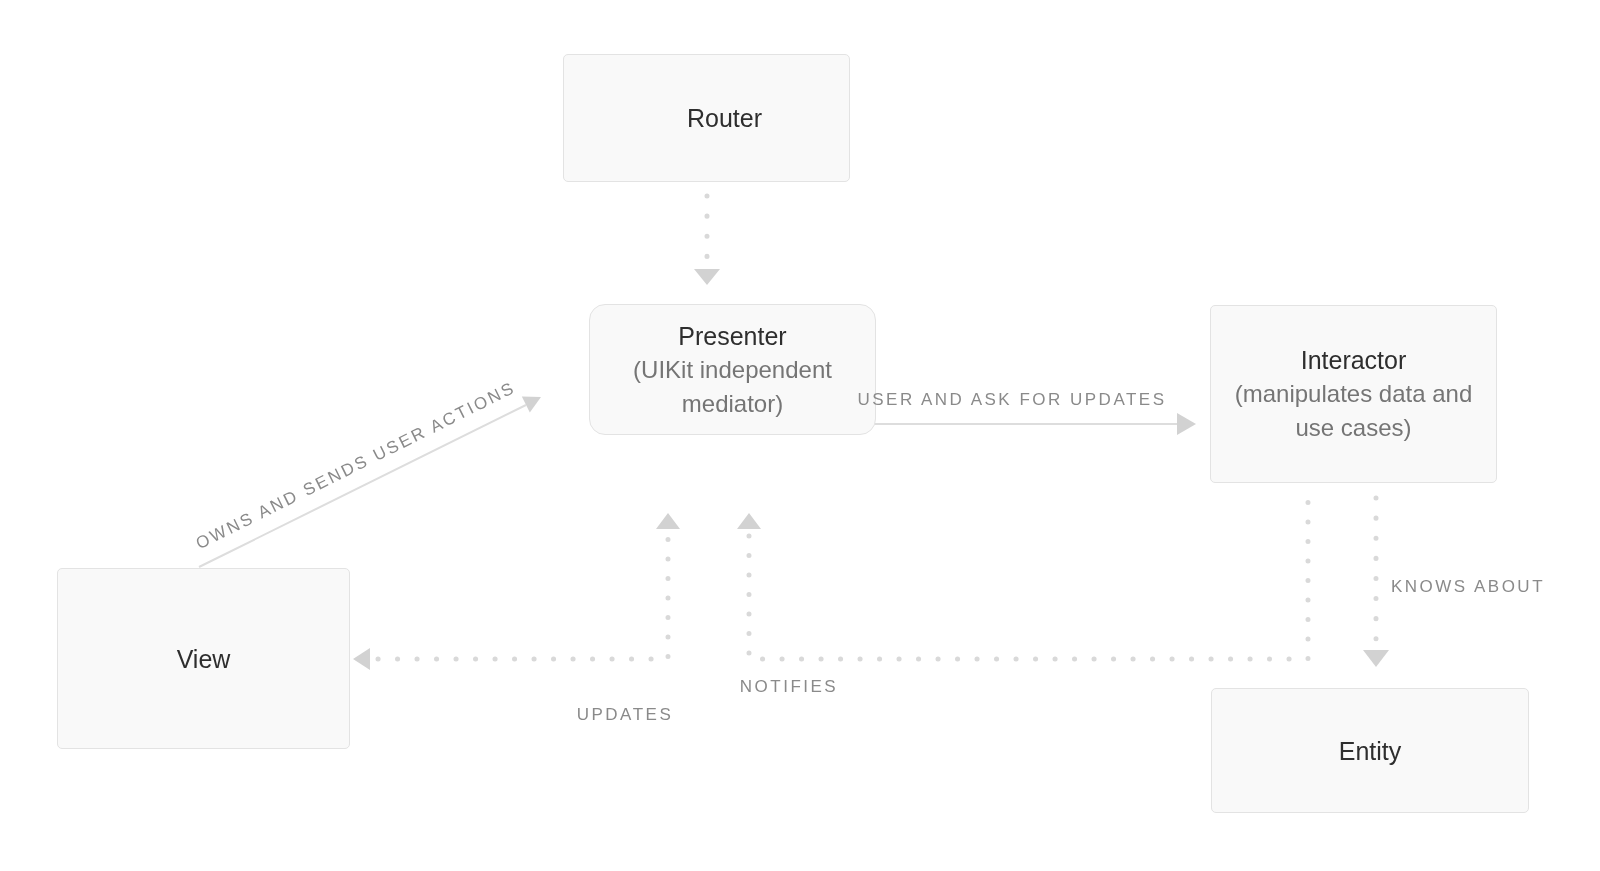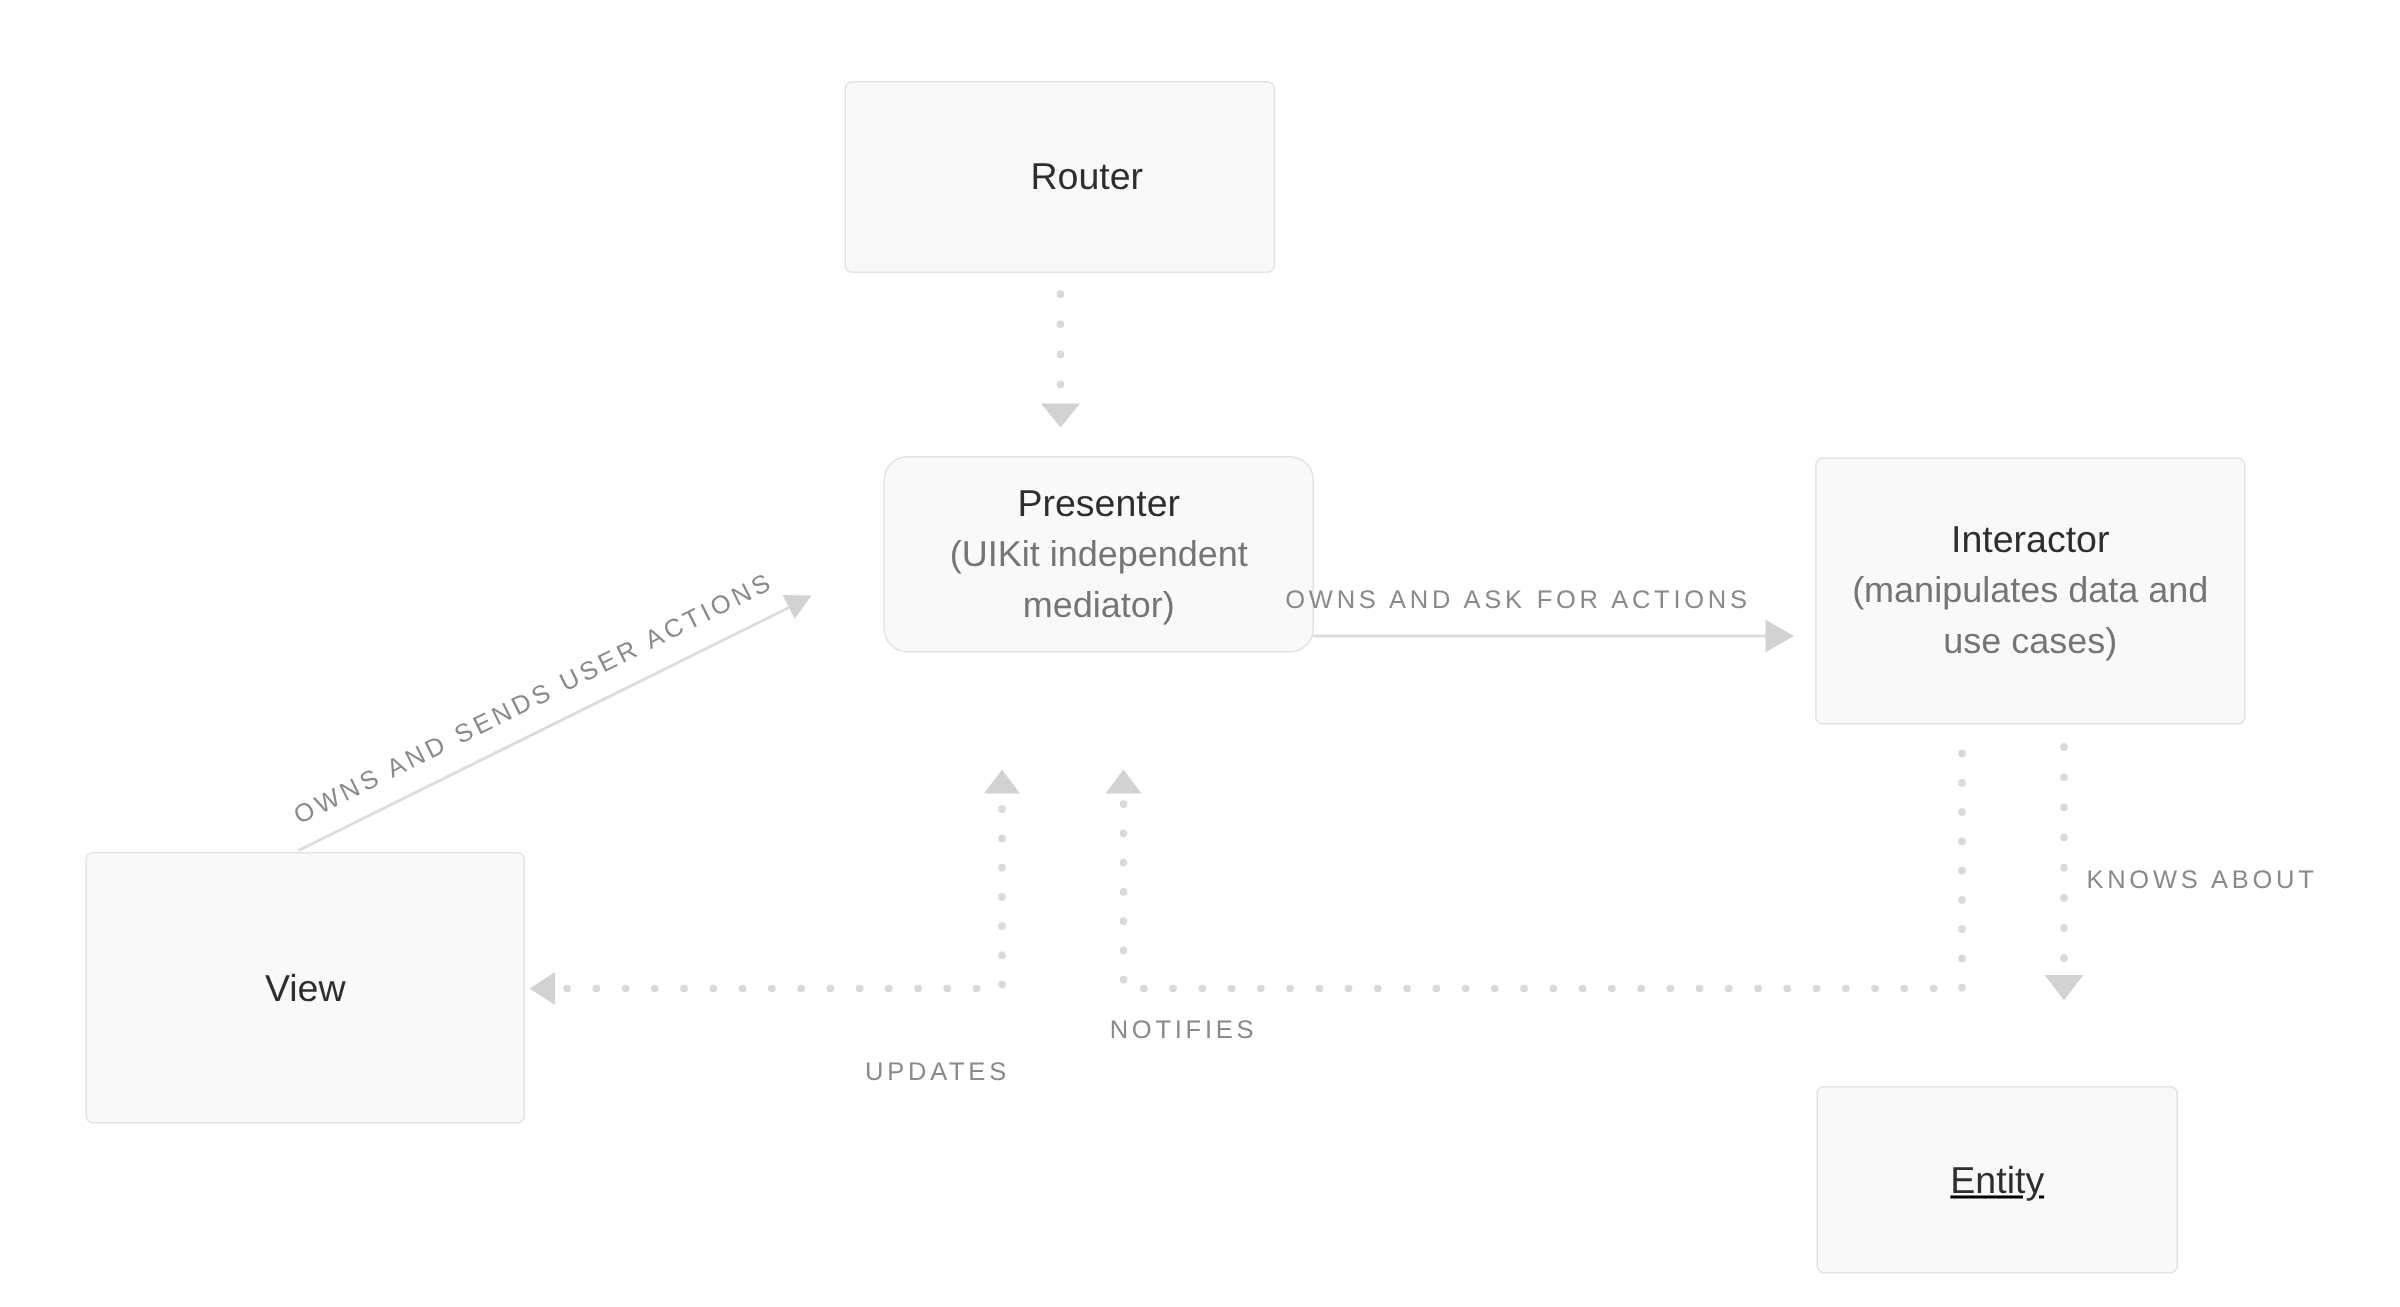--- a/index.html
+++ b/index.html
@@ -112,27 +112,27 @@
 
   <div class="node" style="left:1210px;top:305px;width:287px;height:178px;">
     <div class="node-title">Interactor</div>
     <div class="node-subtitle">(manipulates data and use cases)</div>
   </div>
 
   <div class="node" style="left:57px;top:568px;width:293px;height:181px;">
     <div class="node-title">View</div>
   </div>
 
-  <div class="node" style="left:1211px;top:724px;width:241px;height:125px;text-decoration:underline;">
+  <div class="node" style="left:1211px;top:688px;width:318px;height:125px;">
     <div class="node-title">Entity</div>
   </div>
 
   <div class="edge-label rotated" style="left:356px;top:466px;">OWNS AND SENDS USER ACTIONS</div>
 
-  <div class="edge-label" style="left:1012px;top:400px;">OWNS AND ASK FOR ACTIONS</div>
+  <div class="edge-label" style="left:1012px;top:400px;">USER AND ASK FOR UPDATES</div>
 
   <div class="edge-label" style="left:625px;top:687px;margin-top:28px;">UPDATES</div>
 
   <div class="edge-label" style="left:789px;top:687px;text-align:center;">NOTIFIES</div>
 
   <div class="edge-label" style="left:1468px;top:587px;">KNOWS ABOUT</div>
 
 </div>
 
 </body></html>

